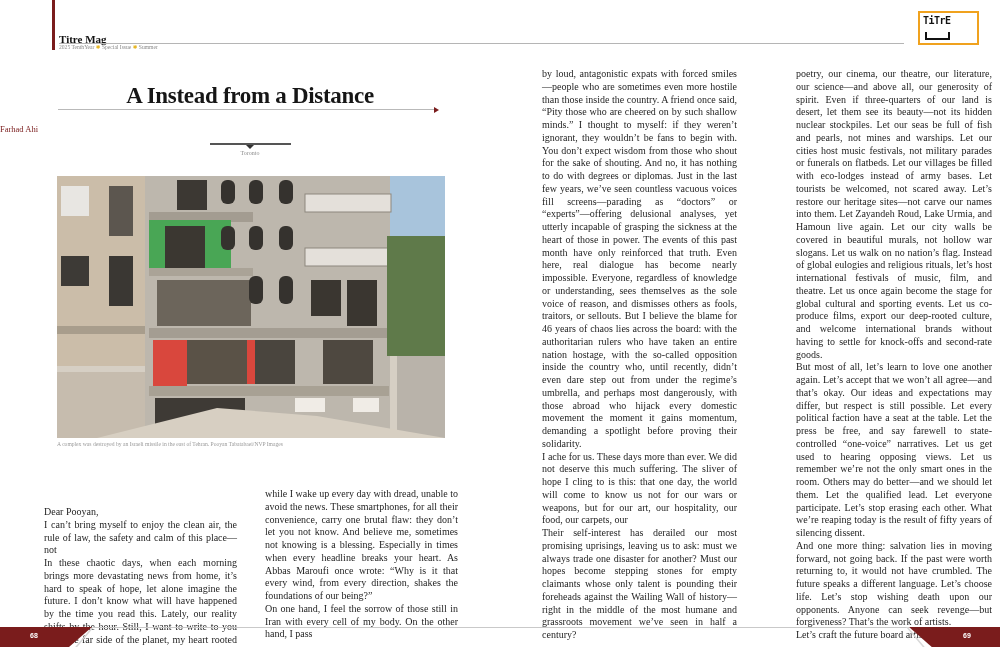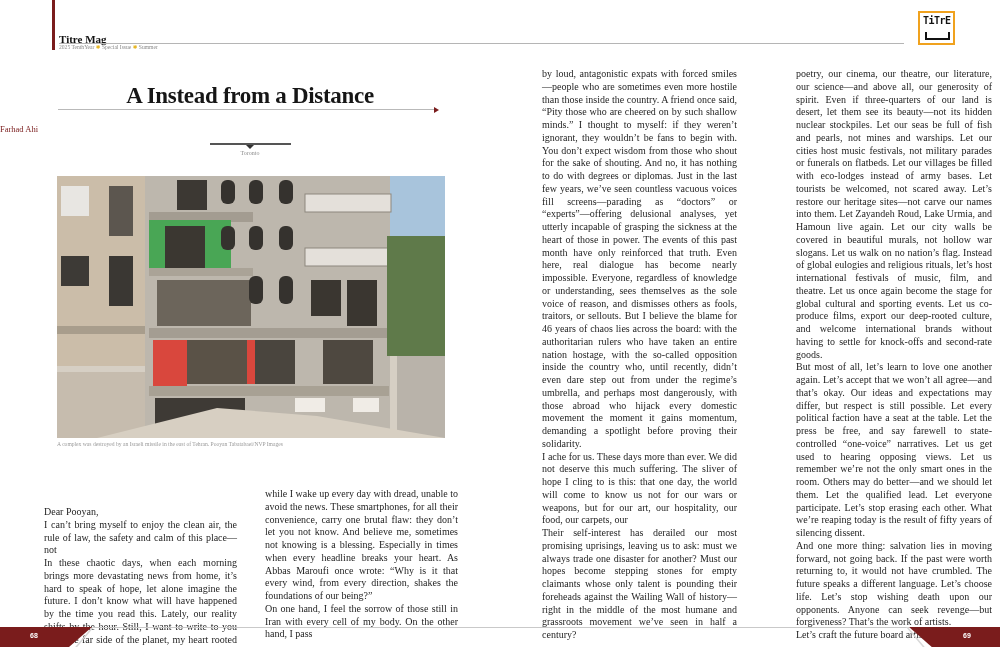--- a/index.html
+++ b/index.html
@@ -5,21 +5,21 @@
   html, body { margin:0; padding:0; }
   body {
     width:1000px; height:647px; position:relative; overflow:hidden;
     background:#ffffff; font-family:"Liberation Serif", "DejaVu Serif", serif; color:#1c1c1c;
   }
   .header-bar { position:absolute; left:52px; top:0; width:3px; height:50px; background:#7a1c1c; }
   .header-title { position:absolute; left:59px; top:33px; font-size:11px; font-weight:bold; color:#111; }
   .header-rule { position:absolute; left:59px; top:43px; width:845px; height:1px; background:#b5b5b5; }
   .header-sub { position:absolute; left:59px; top:44px; font-size:5.6px; color:#8b8b8b; white-space:nowrap; }
   .header-sub .star { color:#e6b41e; }
-  .logo { position:absolute; left:918px; top:11px; width:37px; height:34px; border:2.5px solid #f0a21e; box-sizing:border-box; background:#fff; }
+  .logo { position:absolute; left:918px; top:11px; width:61px; height:34px; border:2.5px solid #f0a21e; box-sizing:border-box; background:#fff; }
   .logo .l1 { position:absolute; left:3px; top:2px; font-family:"DejaVu Sans Mono", monospace; font-size:10px; font-weight:bold; letter-spacing:-0.5px; color:#111; }
   .logo .l2 { position:absolute; left:5px; bottom:3px; width:25px; height:8px; border-bottom:2px solid #111; border-left:2px solid #111; border-right:2px solid #111; box-sizing:border-box; }
 
   .title { position:absolute; left:0; width:500px; top:68px; text-align:center; font-size:23px; font-weight:bold; color:#161616; letter-spacing:-0.3px; }
   .title-rule { position:absolute; left:58px; top:109px; width:376px; height:1px; background:#b9b9b9; }
   .title-arrow { position:absolute; left:434px; top:107px; width:0; height:0; border-top:3px solid transparent; border-bottom:3px solid transparent; border-left:5px solid #7a1c1c; }
   .author { position:absolute; left:0; width:500px; top:124px; font-size:8.5px; color:#7a1c1c; }
   .author-rule { position:absolute; left:210px; top:143px; width:81px; height:2px; background:#555; }
   .author-tri { position:absolute; left:246px; top:145px; width:0; height:0; border-left:4px solid transparent; border-right:4px solid transparent; border-top:4px solid #333; }
   .location { position:absolute; left:0; width:500px; top:150px; text-align:center; font-size:6px; color:#8c8c8c; }

